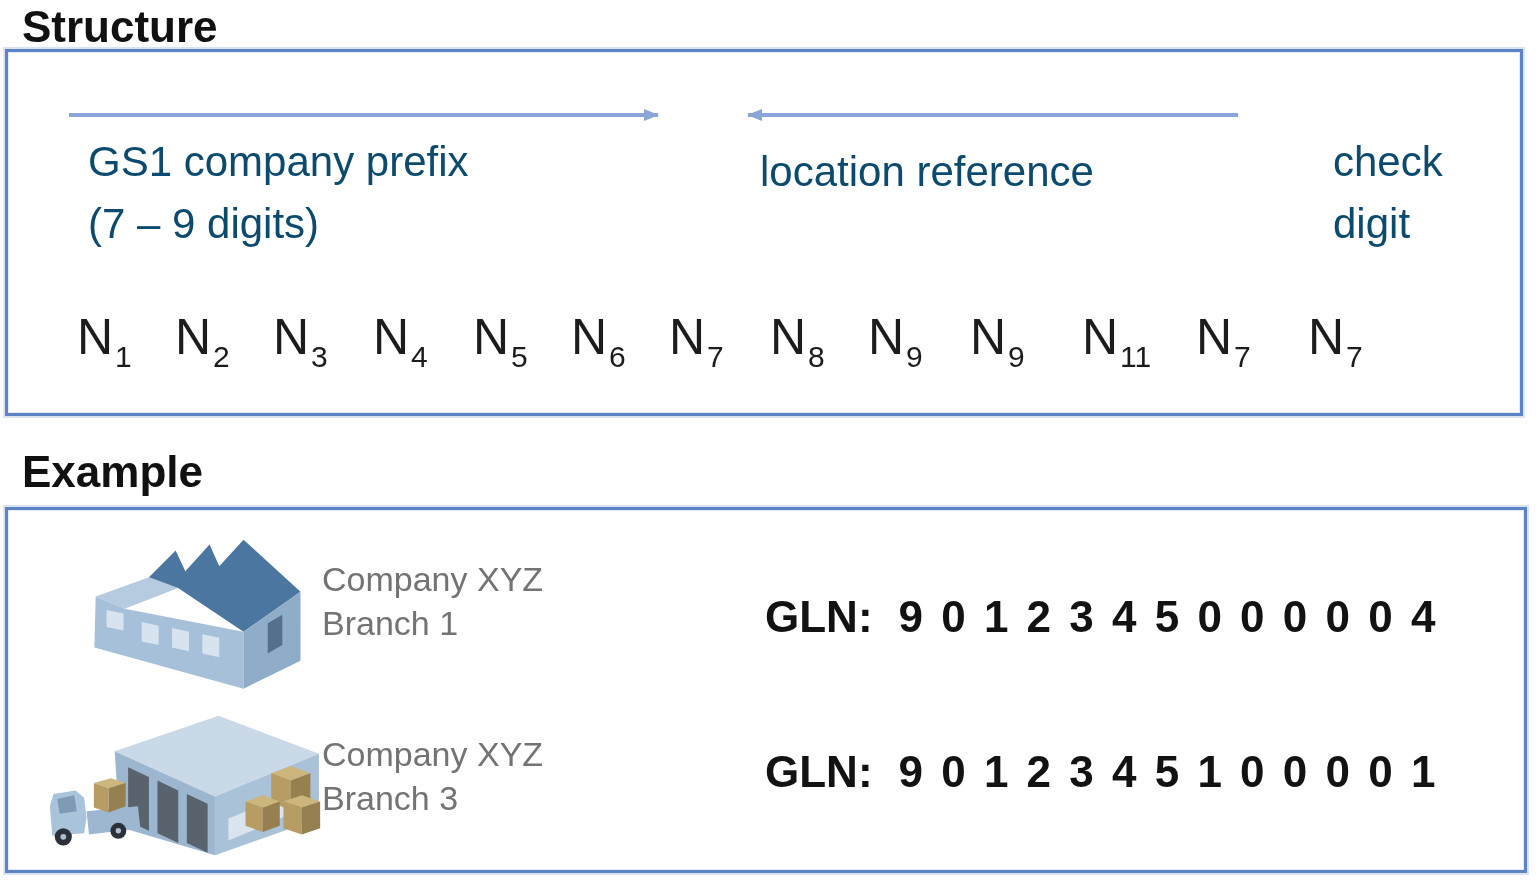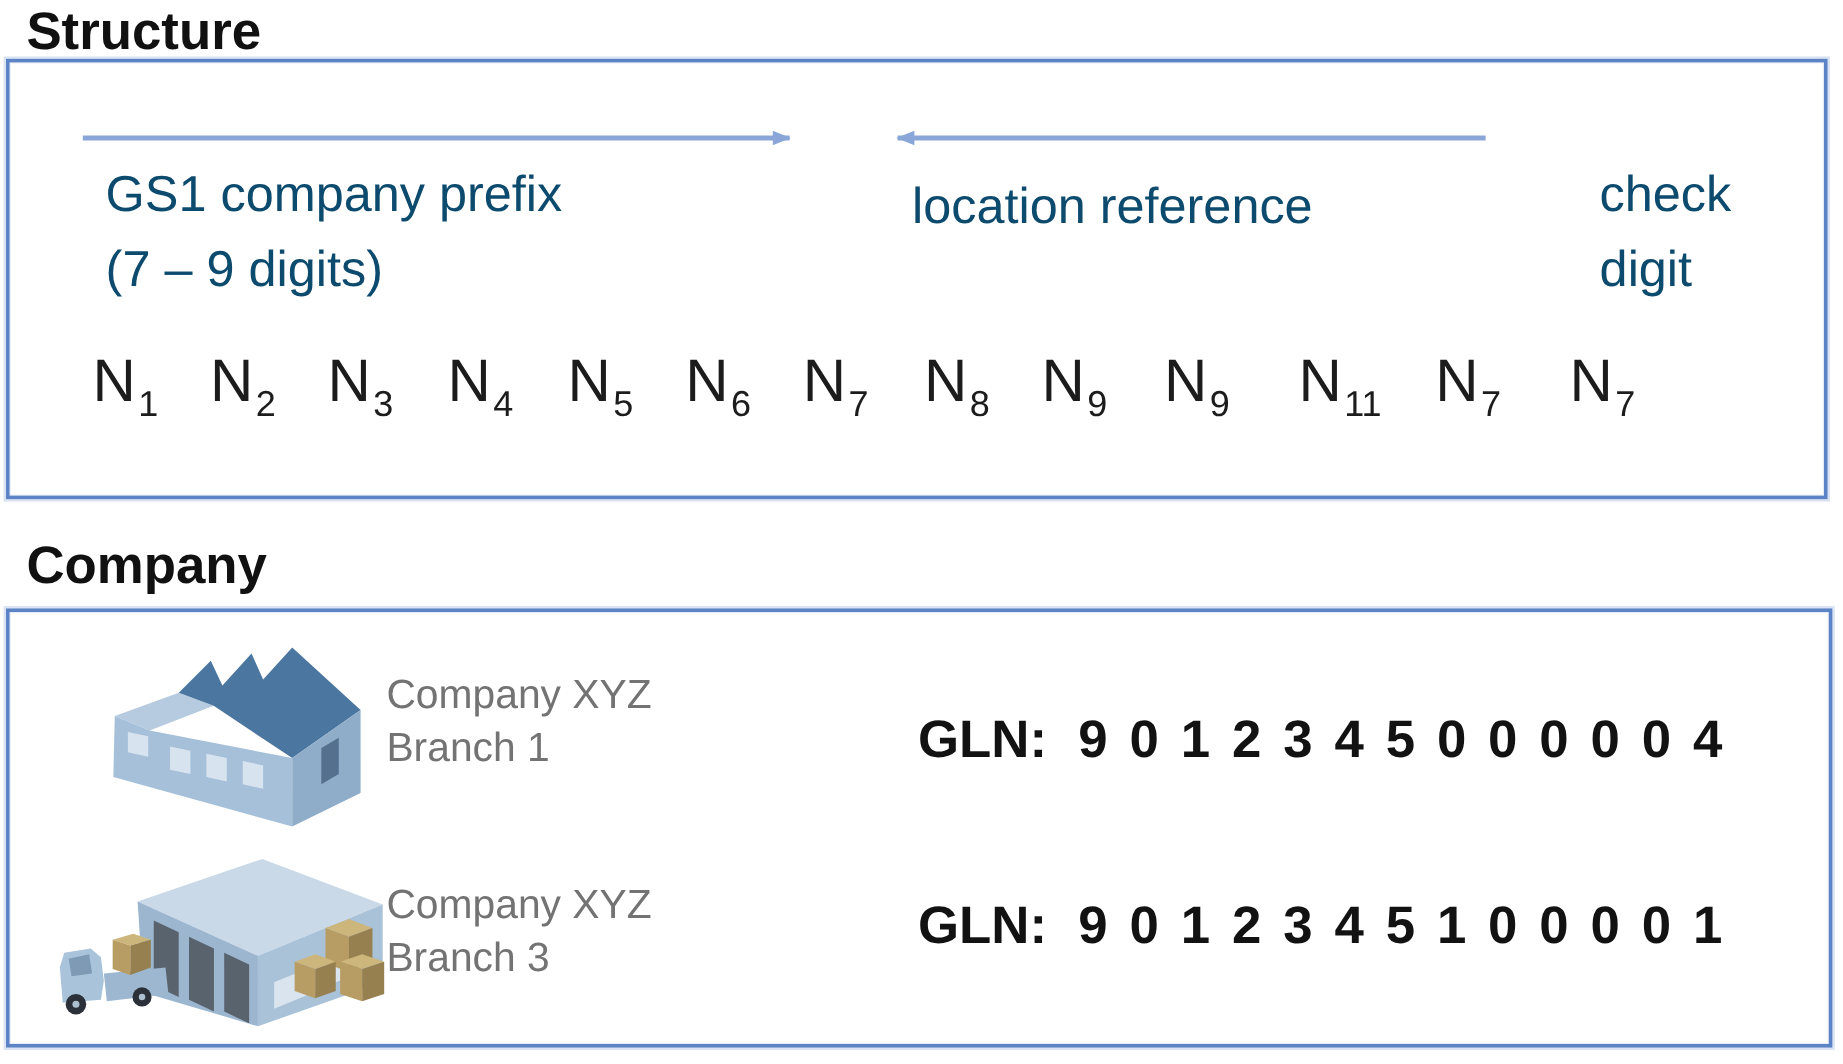--- a/index.html
+++ b/index.html
@@ -16,21 +16,21 @@
     border:3px solid #5b83c5;background:#ffffff;
     box-shadow:0 0 0 2px rgba(150,175,215,0.35), inset 0 0 0 1px rgba(150,175,215,0.25);
   }
   #structure-box{top:49px;width:1518px;height:367px;}
   #example-box{top:507px;width:1522px;height:366px;}
   .arrow-layer{position:absolute;left:0;top:97px;}
   .seg-label{position:absolute;font-size:42px;line-height:62px;color:#0c4a6e;}
   #label-prefix{left:88px;top:131px;}
   #label-locref{left:760px;top:141px;width:478px;text-align:left;}
   #label-check{left:1297px;top:131px;margin-left:36px;}
-  .npos{position:absolute;top:288px;font-size:50px;color:#1c1c1c;}
+  .npos{position:absolute;top:308px;font-size:50px;color:#1c1c1c;}
   .nsub{font-size:30px;position:relative;top:13px;left:2px;}
   .company-text{position:absolute;left:322px;font-size:34px;line-height:44px;color:#737373;}
   #company-1{top:557px;}
   #company-2{top:732px;}
   .gln-row{position:absolute;left:765px;font-weight:700;font-size:44px;color:#121212;white-space:nowrap;}
   #gln-1{top:592px;}
   #gln-2{top:747px;}
   .gln-digits{margin-left:26px;letter-spacing:3px;}
   .icon-wrap{position:absolute;}
   #factory-wrap{left:68px;top:536px;}
@@ -76,21 +76,21 @@
 <div class="npos" style="left:473px"><span>N</span><span class="nsub">5</span></div>
 <div class="npos" style="left:571px"><span>N</span><span class="nsub">6</span></div>
 <div class="npos" style="left:669px"><span>N</span><span class="nsub">7</span></div>
 <div class="npos" style="left:770px"><span>N</span><span class="nsub">8</span></div>
 <div class="npos" style="left:868px"><span>N</span><span class="nsub">9</span></div>
 <div class="npos" style="left:970px"><span>N</span><span class="nsub">9</span></div>
 <div class="npos" style="left:1082px"><span>N</span><span class="nsub">11</span></div>
 <div class="npos" style="left:1196px"><span>N</span><span class="nsub">7</span></div>
 <div class="npos" style="left:1308px"><span>N</span><span class="nsub">7</span></div>
 
-<div class="section-title" style="top:447px">Company</div>
+<div class="section-title" style="top:447px">Example</div>
 
 <div id="example-box" class="frame-box"></div>
 
 <div id="factory-wrap" class="icon-wrap">
   <svg width="248" height="160" viewBox="0 0 195 132">
     <polygon points="18,50 62,34 86,43 42,60" fill="#b7cbe0"></polygon>
     <polygon points="62,34 84,12 92,29 112,7 120,25 140,3 187,46 140,79 86,43" fill="#4a76a0"></polygon>
     <polygon points="18,50 42,60 140,79 140,126 17,92" fill="#a6c0d9"></polygon>
     <polygon points="140,79 187,46 187,103 140,126" fill="#8fadc9"></polygon>
     <polygon points="27,61 41,64 41,78 27,75" fill="#d7e3ef"></polygon>

